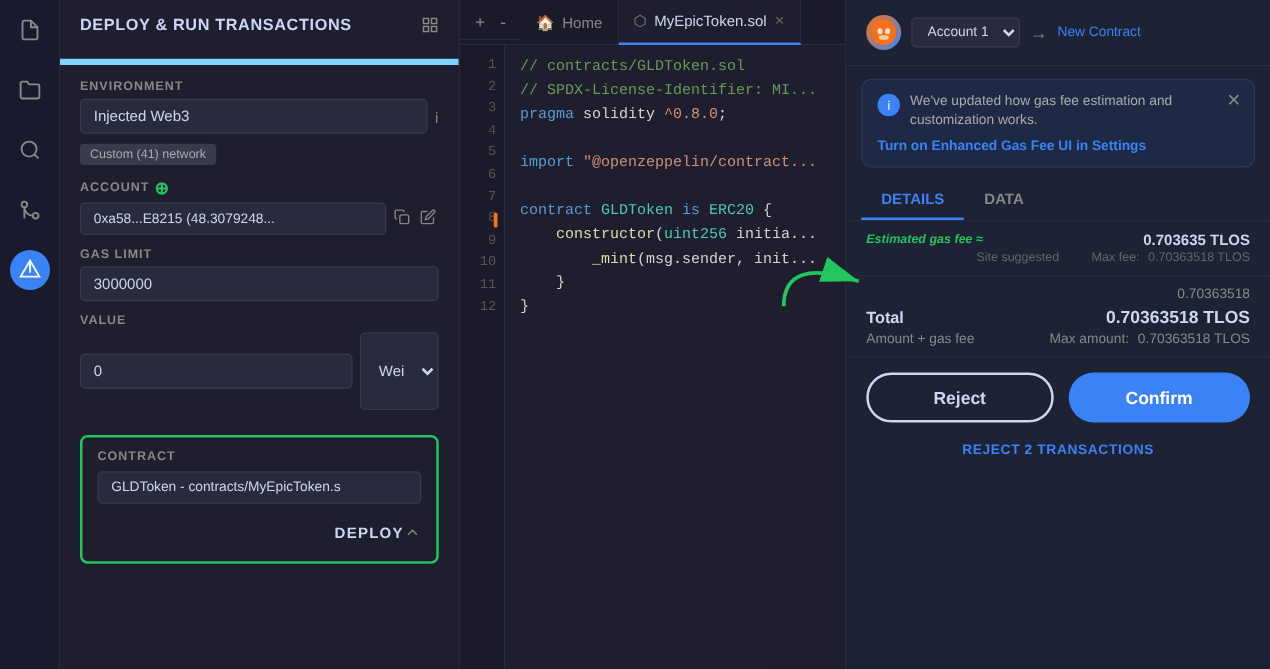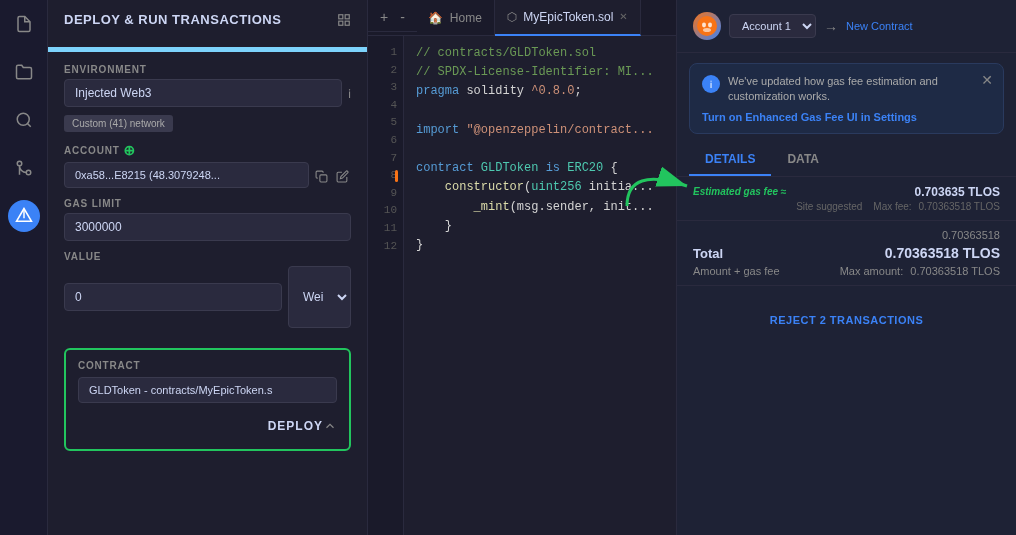--- a/index.html
+++ b/index.html
@@ -112,21 +112,21 @@
       background: #3a3a4e;
       color: #aaa;
       font-size: 10px;
       padding: 3px 8px;
       border-radius: 3px;
       display: inline-block;
     }
 
     .account-row {
       display: flex;
-      align-items: flex-end;
+      align-items: center;
       gap: 4px;
     }
     .account-select {
       flex: 1;
       background: #2a2a3e;
       border: 1px solid #3a3a4e;
       color: #cdd6f4;
       padding: 6px 10px;
       border-radius: 4px;
       font-size: 11px;
@@ -901,21 +901,21 @@
       <div class="mm-tab">DATA</div>
     </div>
 
     <div class="fee-section">
       <div class="fee-row">
         <span class="fee-estimated">Estimated gas fee ≈</span>
         <span class="fee-value">0.703635 TLOS</span>
       </div>
       <div class="fee-subrow">
         <span class="fee-sub">Site suggested</span>
-        <span class="fee-sub" style="margin-left:11px;">
+        <span class="fee-sub" style="margin-left:26px;">
           <span>Max fee:</span>
           <span style="margin-left:4px;">0.70363518 TLOS</span>
         </span>
       </div>
     </div>
 
     <div class="total-section">
       <div style="text-align:right; font-size:11px; color:#888; margin-bottom:4px;">0.70363518</div>
       <div class="total-row">
         <span class="total-label">Total</span>
@@ -937,16 +937,18 @@
       <div class="green-arrow">
         <svg width="80" height="60" viewBox="0 0 80 60">
           <defs>
             <marker id="arrowhead" markerWidth="10" markerHeight="7" refX="10" refY="3.5" orient="auto">
               <polygon points="0 0, 10 3.5, 0 7" fill="#22c55e"></polygon>
             </marker>
           </defs>
           <path d="M10 50 Q10 10 70 30" stroke="#22c55e" stroke-width="3" fill="none" marker-end="url(#arrowhead)"></path>
         </svg>
       </div>
+      <button class="reject-btn">Reject</button>
+      <button class="confirm-btn">Confirm</button>
     </div>
     <div class="reject-all-link">REJECT 2 TRANSACTIONS</div>
   </div>
 </div>
 
 </body></html>

